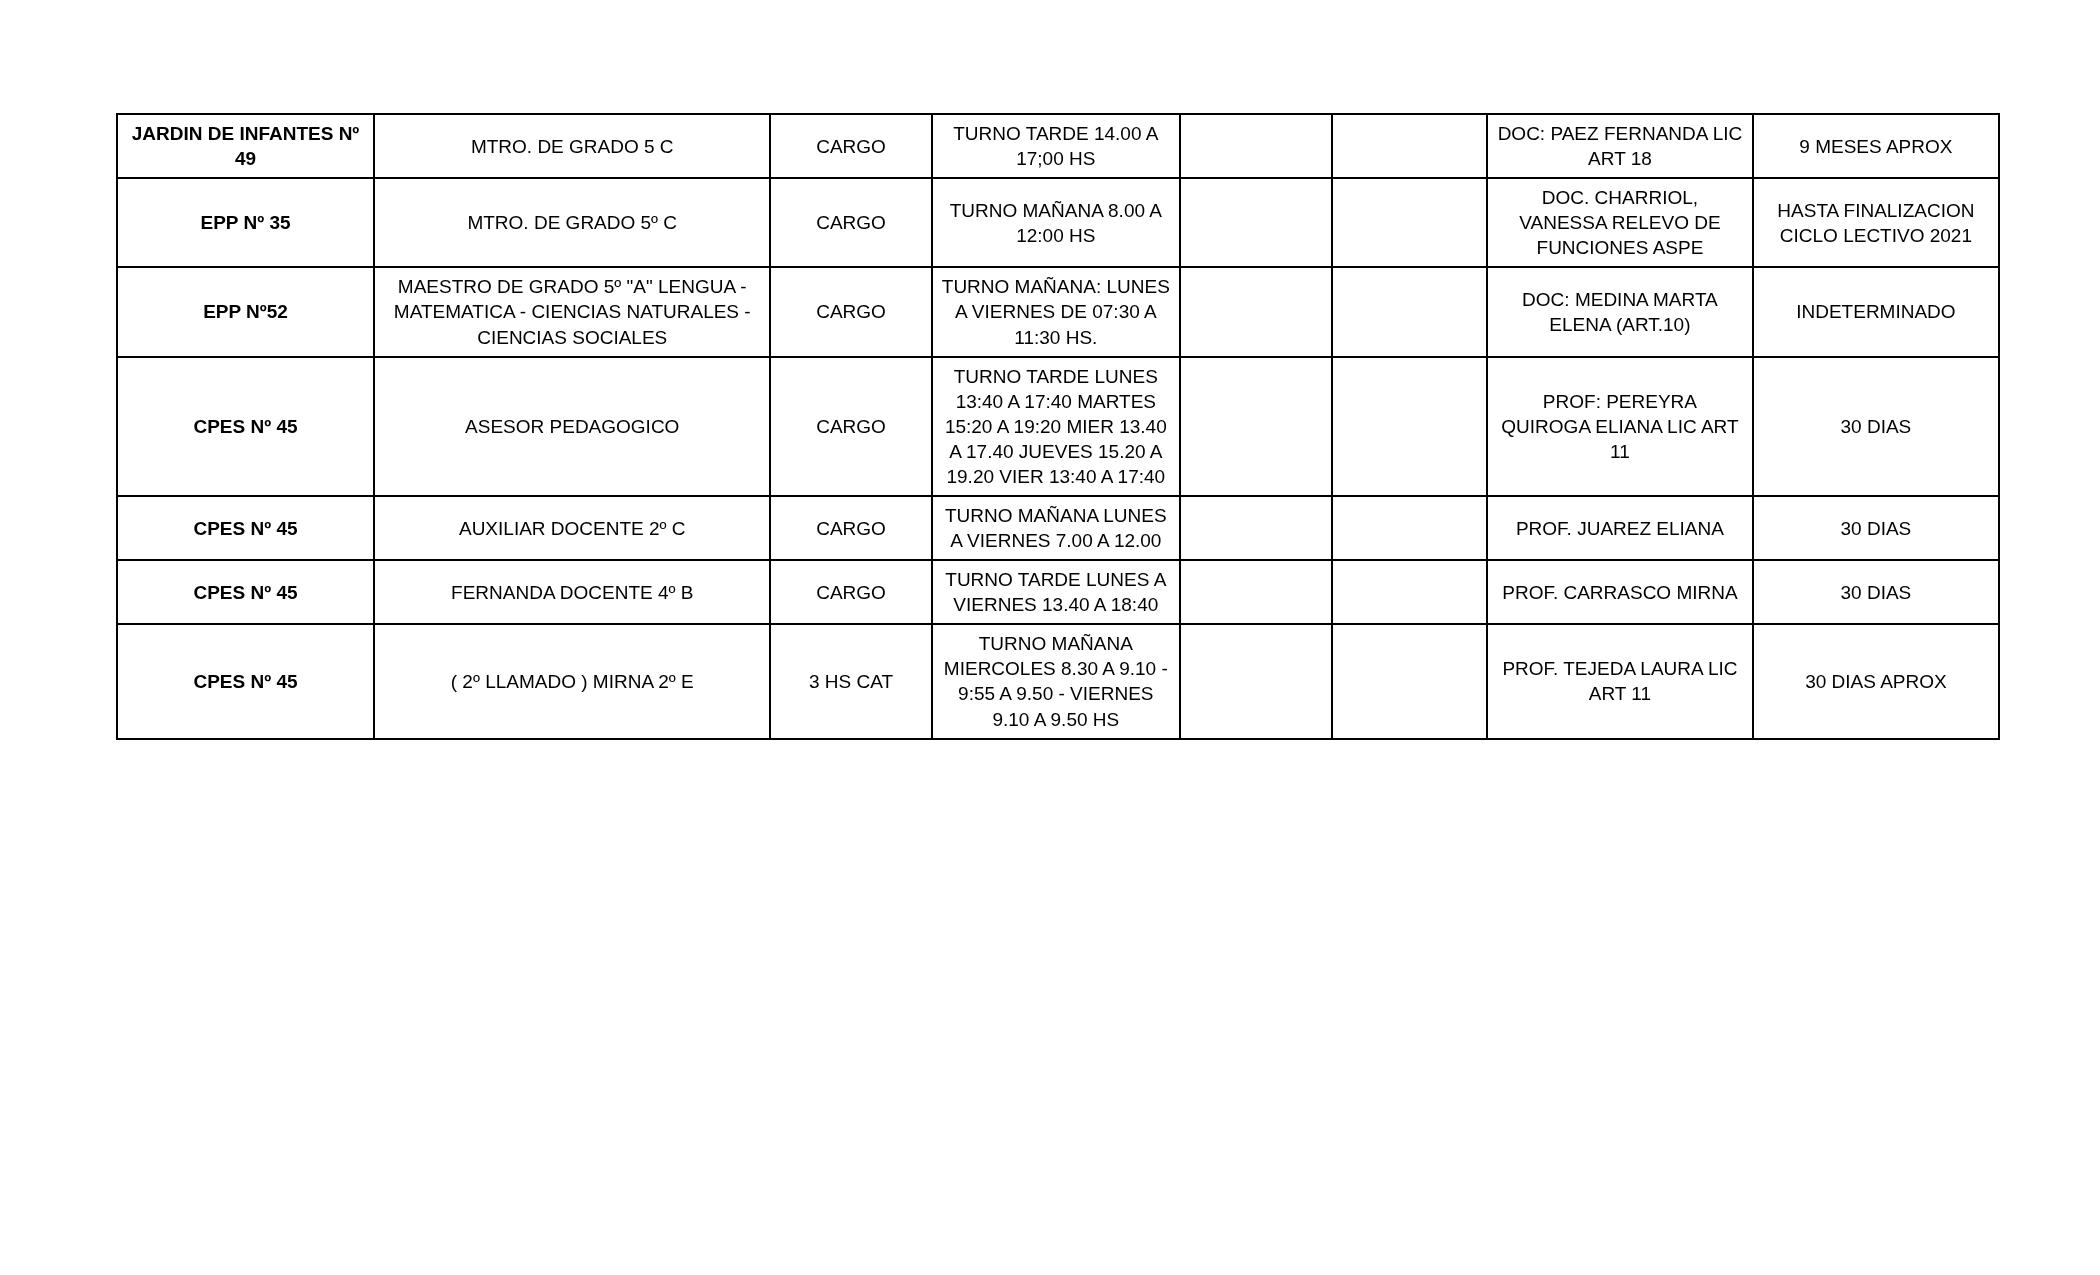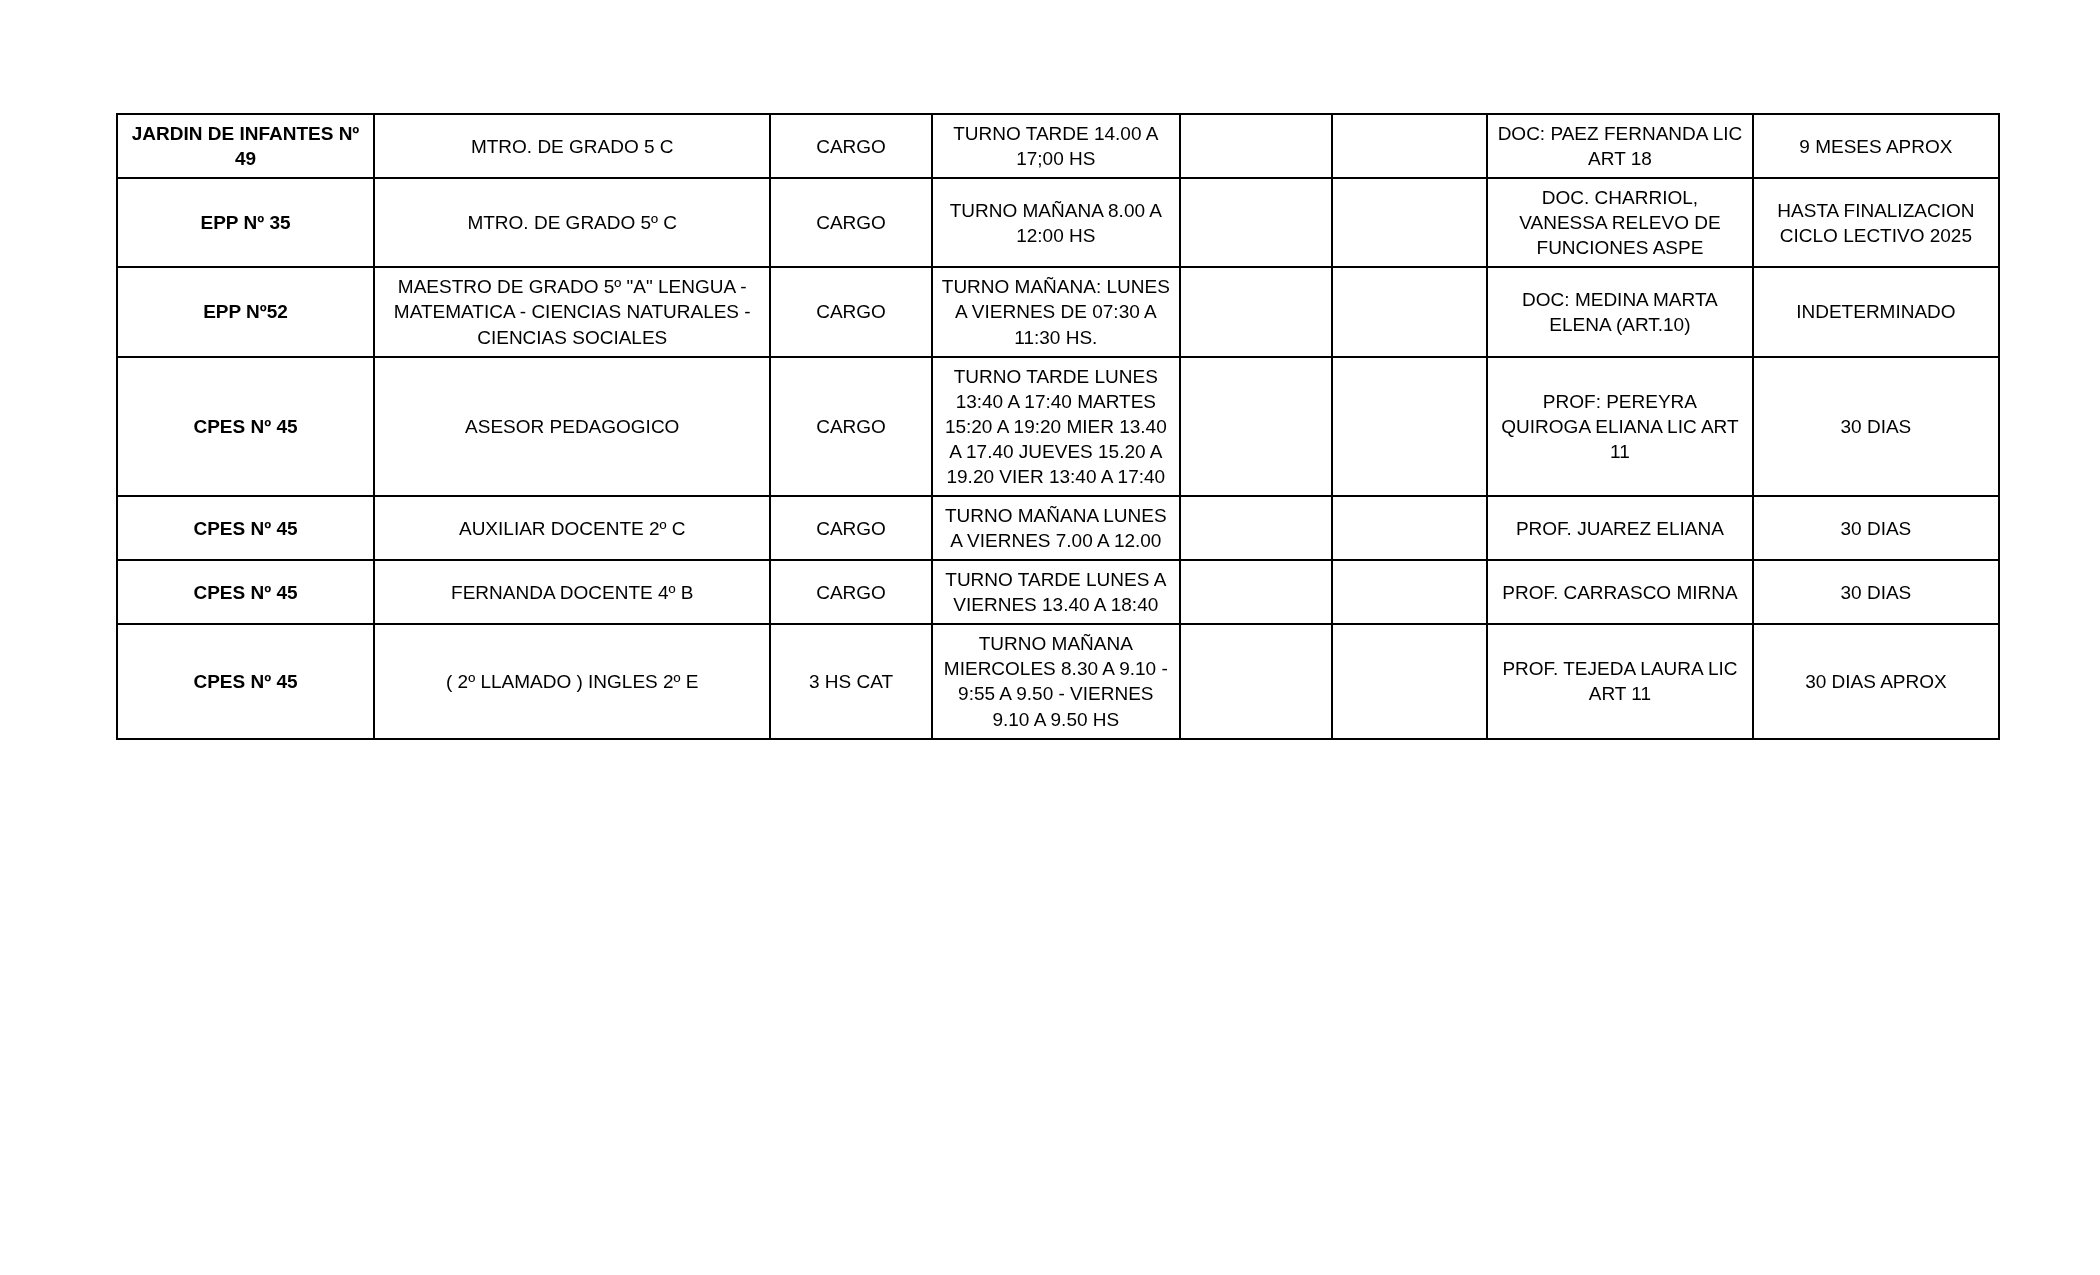--- a/index.html
+++ b/index.html
@@ -94,21 +94,21 @@
           <td class="col-duration">9 MESES APROX</td>
         </tr>
         <tr>
           <td class="col-school">EPP Nº 35</td>
           <td class="col-position">MTRO. DE GRADO 5º C</td>
           <td class="col-type">CARGO</td>
           <td class="col-schedule">TURNO MAÑANA 8.00 A 12:00 HS</td>
           <td class="col-blank1"></td>
           <td class="col-blank2"></td>
           <td class="col-teacher">DOC. CHARRIOL, VANESSA  RELEVO DE FUNCIONES ASPE</td>
-          <td class="col-duration">HASTA FINALIZACION CICLO LECTIVO 2025</td>
+          <td class="col-duration">HASTA FINALIZACION CICLO LECTIVO 2021</td>
         </tr>
         <tr>
           <td class="col-school">EPP Nº52</td>
           <td class="col-position">MAESTRO DE GRADO 5º "A"  LENGUA - MATEMATICA - CIENCIAS NATURALES - CIENCIAS SOCIALES</td>
           <td class="col-type">CARGO</td>
           <td class="col-schedule">TURNO MAÑANA: LUNES A VIERNES DE 07:30 A 11:30 HS.</td>
           <td class="col-blank1"></td>
           <td class="col-blank2"></td>
           <td class="col-teacher">DOC: MEDINA MARTA ELENA (ART.10)</td>
           <td class="col-duration">INDETERMINADO</td>
@@ -138,21 +138,21 @@
           <td class="col-position">FERNANDA DOCENTE 4º B</td>
           <td class="col-type">CARGO</td>
           <td class="col-schedule">TURNO TARDE LUNES A VIERNES 13.40 A 18:40</td>
           <td class="col-blank1"></td>
           <td class="col-blank2"></td>
           <td class="col-teacher">PROF. CARRASCO MIRNA</td>
           <td class="col-duration">30 DIAS</td>
         </tr>
         <tr>
           <td class="col-school">CPES Nº 45</td>
-          <td class="col-position">( 2º LLAMADO ) INGLES 2º E</td>
+          <td class="col-position">( 2º LLAMADO ) MIRNA 2º E</td>
           <td class="col-type">3 HS CAT</td>
           <td class="col-schedule">TURNO MAÑANA MIERCOLES 8.30 A 9.10 - 9:55 A 9.50 - VIERNES 9.10 A 9.50 HS</td>
           <td class="col-blank1"></td>
           <td class="col-blank2"></td>
           <td class="col-teacher">PROF. TEJEDA LAURA LIC ART 11</td>
           <td class="col-duration">30 DIAS APROX</td>
         </tr>
       </tbody>
     </table>
   </div>

